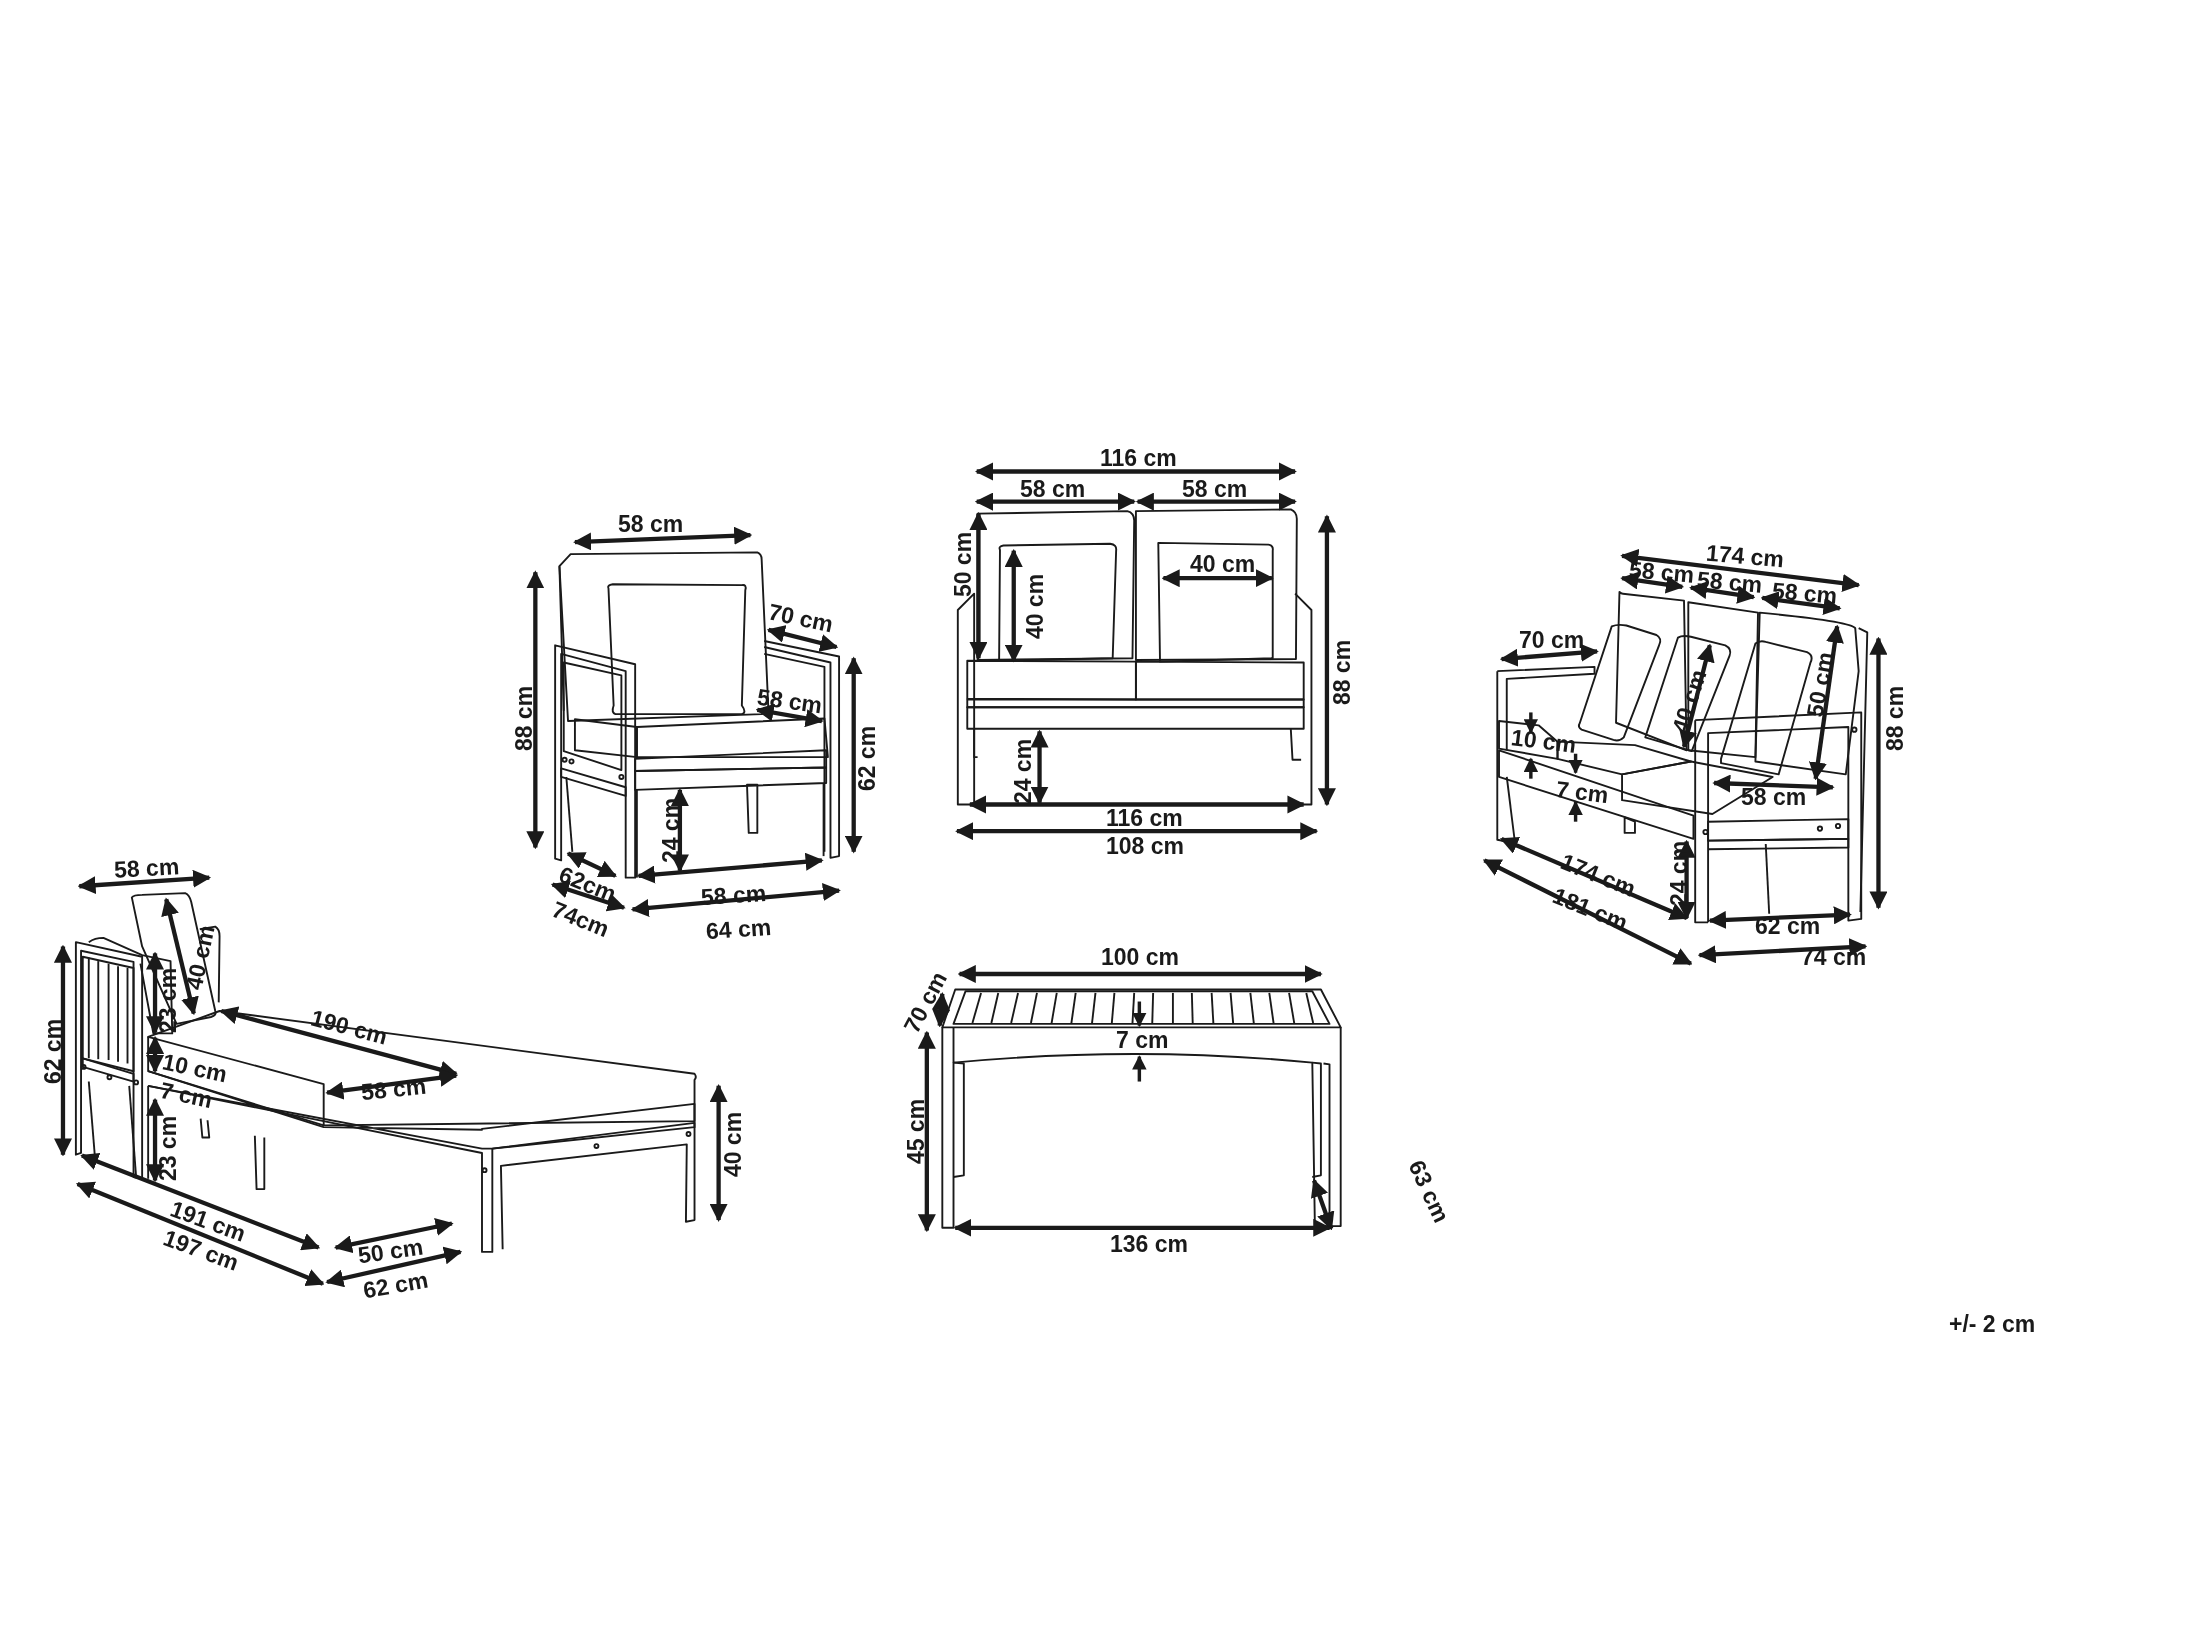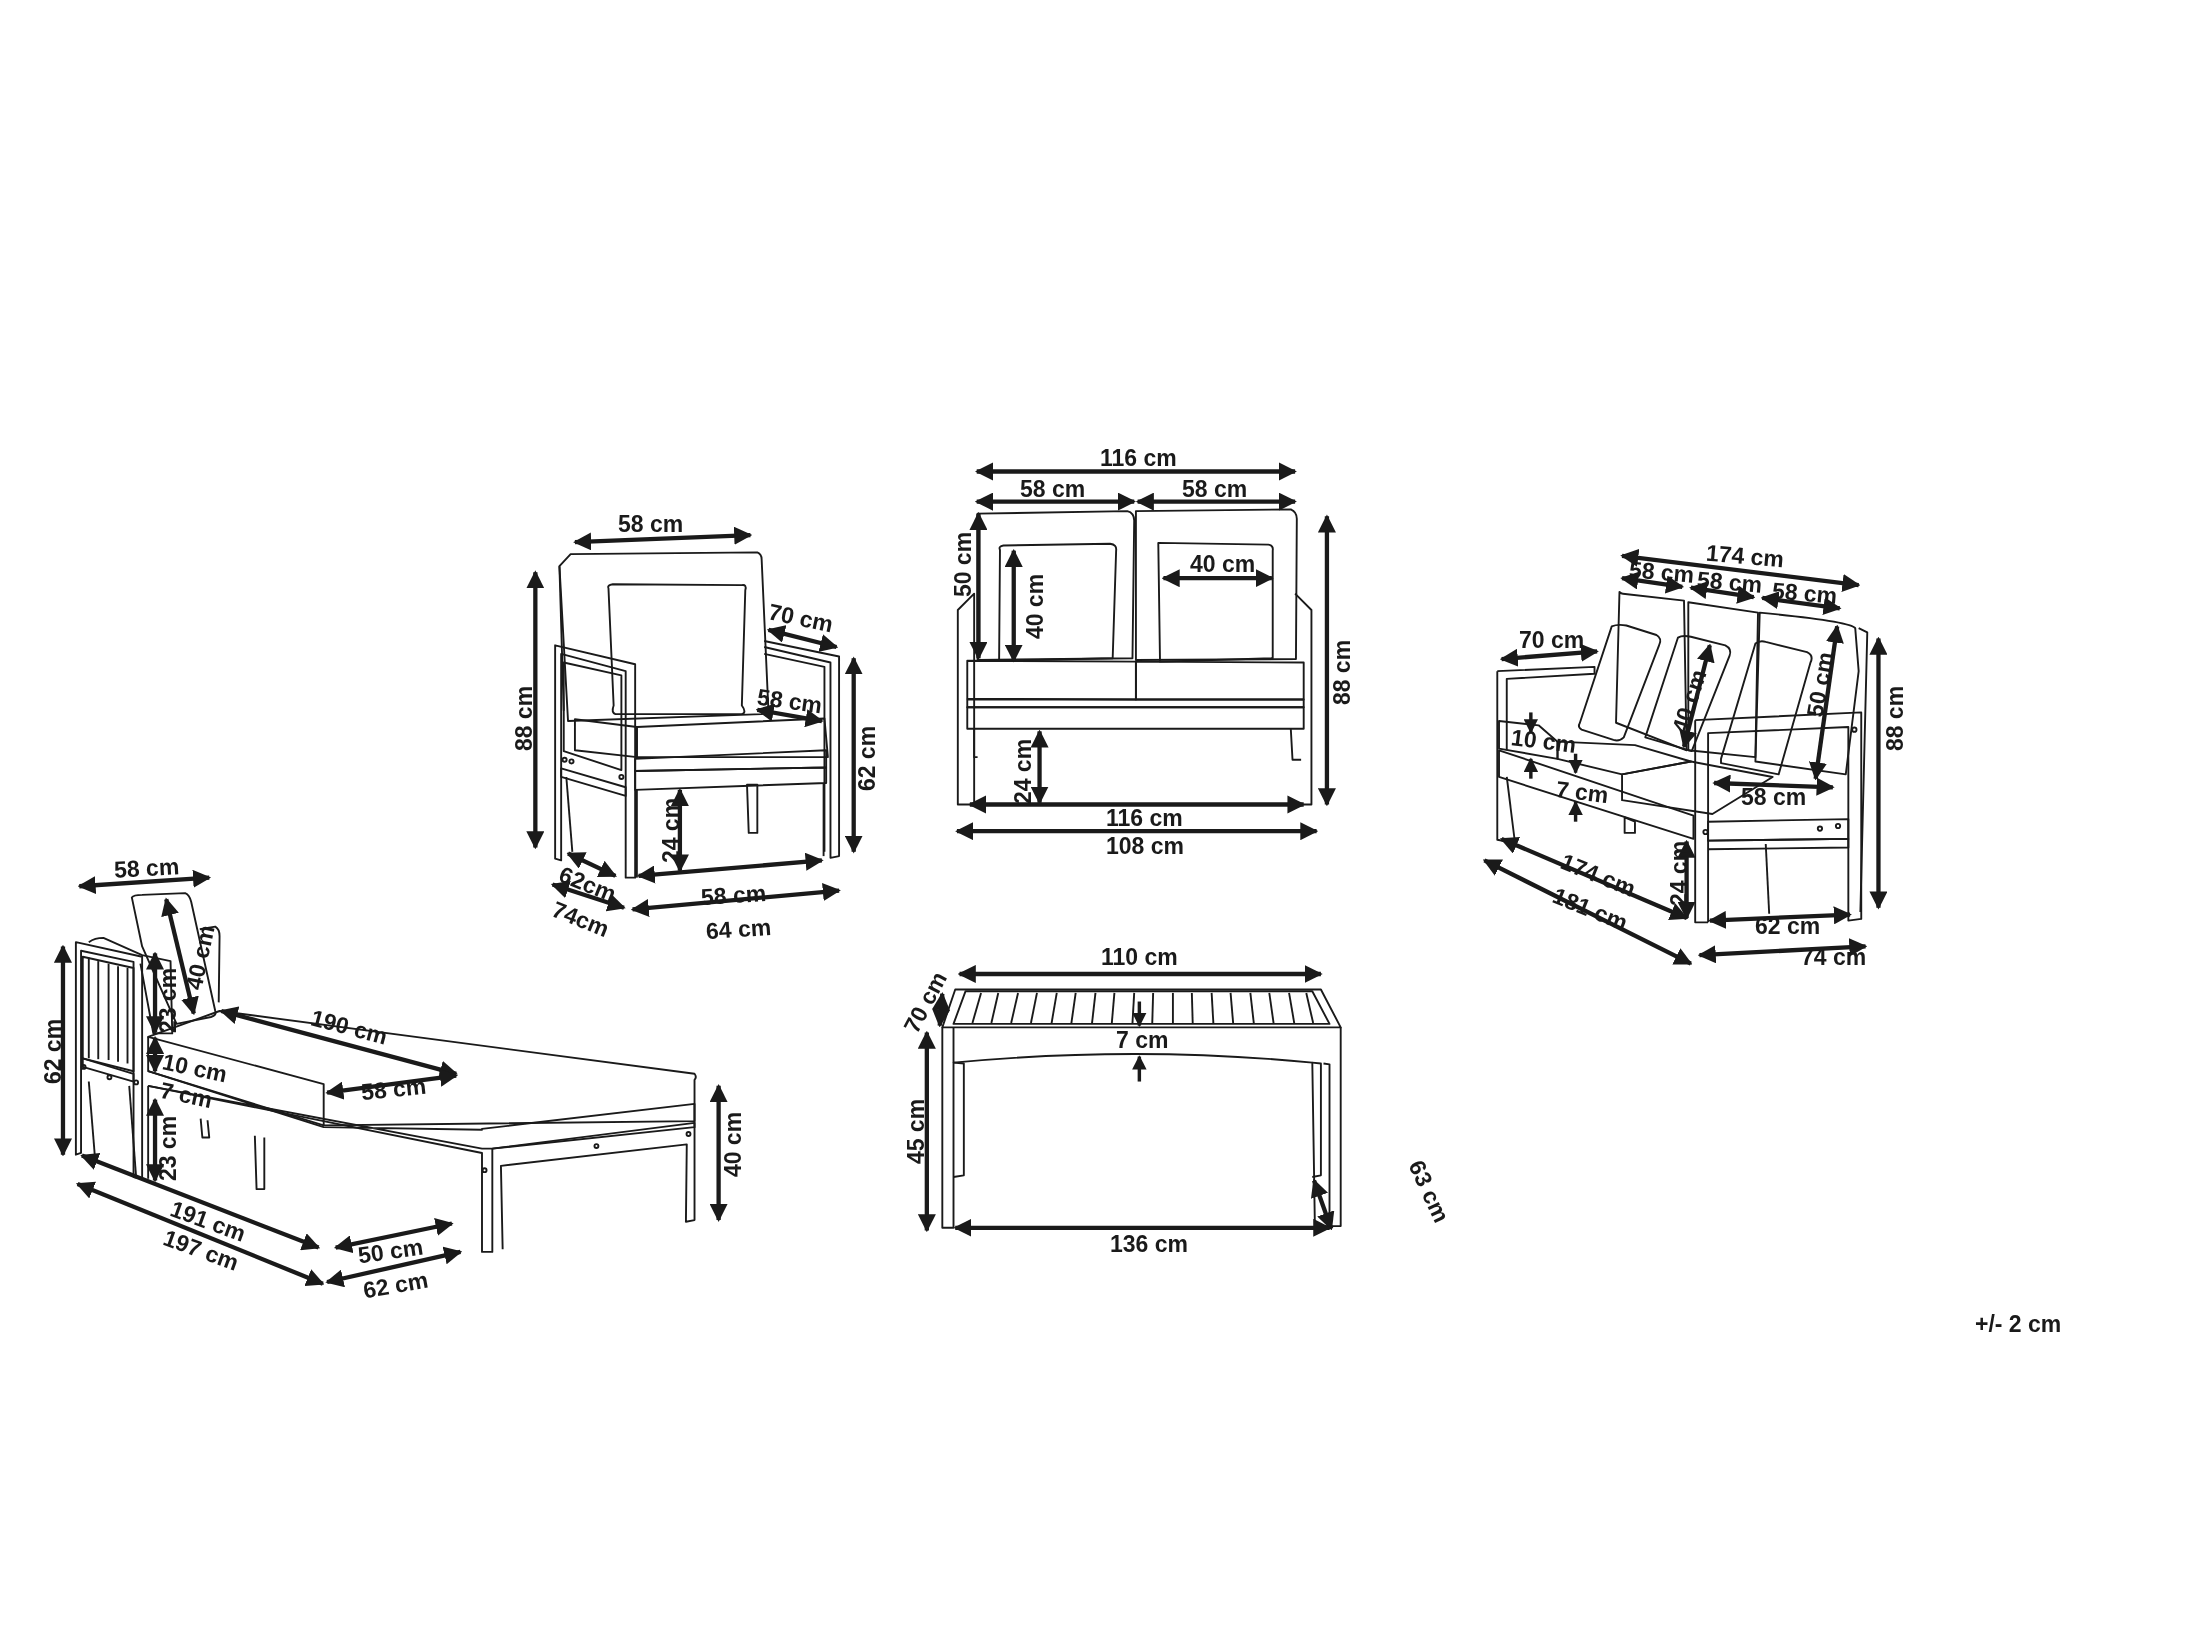--- a/index.html
+++ b/index.html
@@ -306,22 +306,22 @@
   <span class="lbl" style="left:162px;top:1057px;transform:rotate(12deg);">10 cm</span>
   <span class="lbl" style="left:160px;top:1084px;transform:rotate(12deg);">7 cm</span>
   <span class="lbl" style="left:361px;top:1078px;transform:rotate(-6deg);">58 cm</span>
   <span class="lbl" style="left:701px;top:1133px;transform:rotate(-90deg);">40 cm</span>
   <span class="lbl" style="left:136px;top:1137px;transform:rotate(-90deg);">23 cm</span>
   <span class="lbl" style="left:169px;top:1210px;transform:rotate(20deg);">191 cm</span>
   <span class="lbl" style="left:162px;top:1239px;transform:rotate(20deg);">197 cm</span>
   <span class="lbl" style="left:358px;top:1240px;transform:rotate(-8deg);">50 cm</span>
   <span class="lbl" style="left:363px;top:1274px;transform:rotate(-10deg);">62 cm</span>
 
-  <span class="lbl" style="left:1101px;top:946px;">110 cm</span>
+  <span class="lbl" style="left:1101px;top:946px;">100 cm</span>
   <span class="lbl" style="left:893px;top:991px;transform:rotate(-62deg);">70 cm</span>
   <span class="lbl" style="left:1116px;top:1029px;">7 cm</span>
   <span class="lbl" style="left:884px;top:1120px;transform:rotate(-90deg);">45 cm</span>
   <span class="lbl" style="left:1396px;top:1180px;transform:rotate(65deg);">63 cm</span>
   <span class="lbl" style="left:1110px;top:1233px;">136 cm</span>
 
-  <span class="lbl" style="left:1949px;top:1313px;margin-left:26px;">+/- 2 cm</span>
+  <span class="lbl" style="left:1949px;top:1313px;">+/- 2 cm</span>
 </div>
 
 
 </body></html>

